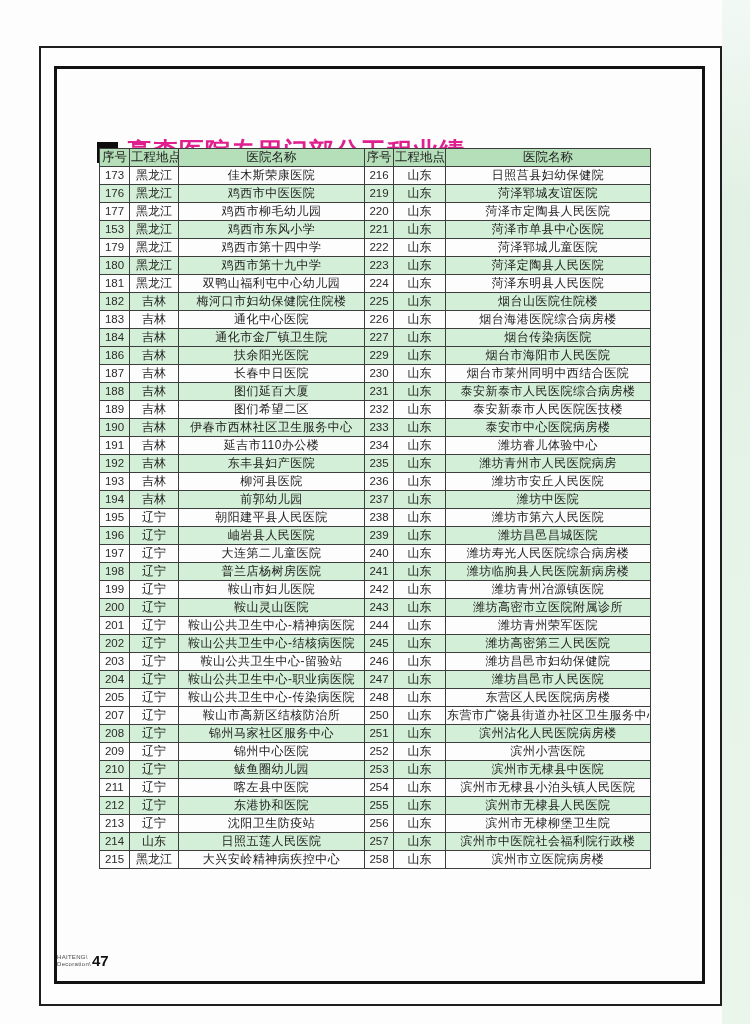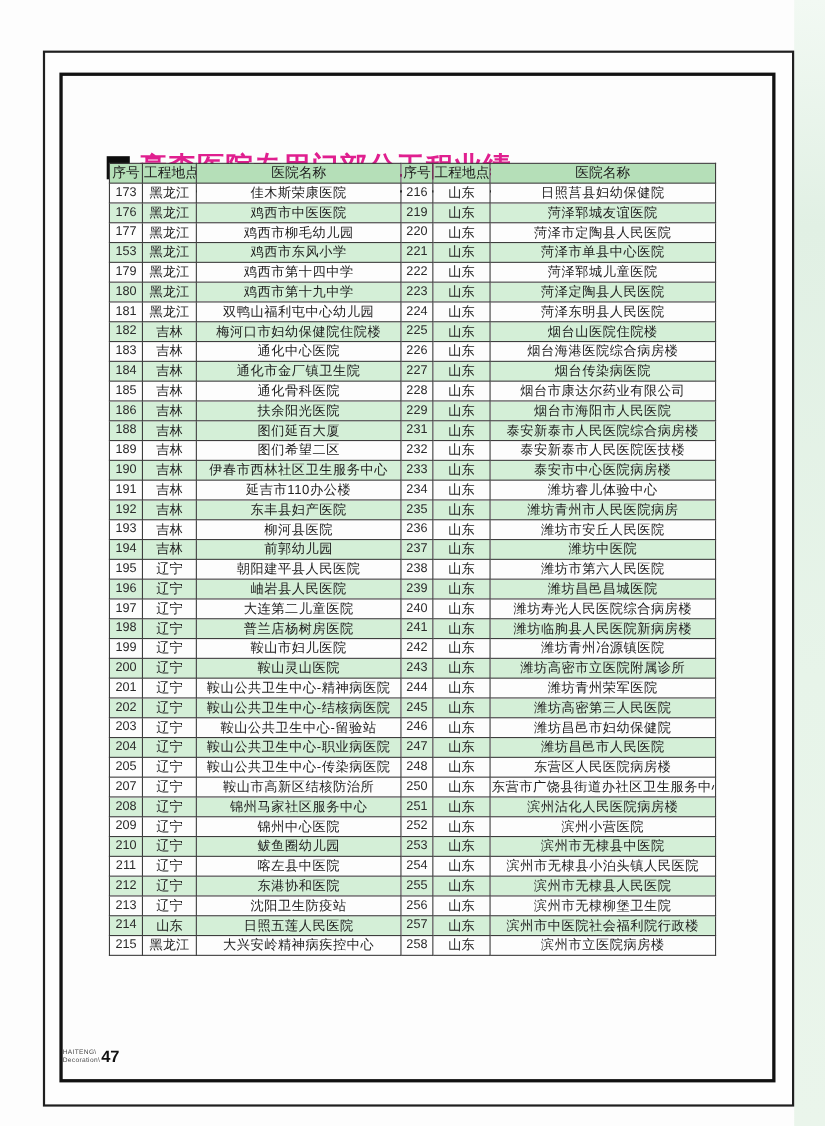--- a/index.html
+++ b/index.html
@@ -208,35 +208,35 @@
     <td class="c-name">烟台海港医院综合病房楼</td>
   </tr>
       <tr class="green">
     <td class="c-num">184</td>
     <td class="c-loc">吉林</td>
     <td class="c-name">通化市金厂镇卫生院</td>
     <td class="c-num">227</td>
     <td class="c-loc">山东</td>
     <td class="c-name">烟台传染病医院</td>
   </tr>
-      <tr>
-    <td class="c-num">185</td>
-    <td class="c-loc">吉林</td>
-    <td class="c-name">通化骨科医院</td>
-    <td class="c-num">228</td>
-    <td class="c-loc">山东</td>
-    <td class="c-name">烟台市康达尔药业有限公司</td>
-  </tr>
       <tr class="green">
     <td class="c-num">186</td>
     <td class="c-loc">吉林</td>
     <td class="c-name">扶余阳光医院</td>
     <td class="c-num">229</td>
     <td class="c-loc">山东</td>
     <td class="c-name">烟台市海阳市人民医院</td>
+  </tr>
+      <tr>
+    <td class="c-num">187</td>
+    <td class="c-loc">吉林</td>
+    <td class="c-name">长春中日医院</td>
+    <td class="c-num">230</td>
+    <td class="c-loc">山东</td>
+    <td class="c-name">烟台市莱州同明中西结合医院</td>
   </tr>
       <tr class="green">
     <td class="c-num">188</td>
     <td class="c-loc">吉林</td>
     <td class="c-name">图们延百大厦</td>
     <td class="c-num">231</td>
     <td class="c-loc">山东</td>
     <td class="c-name">泰安新泰市人民医院综合病房楼</td>
   </tr>
       <tr>

